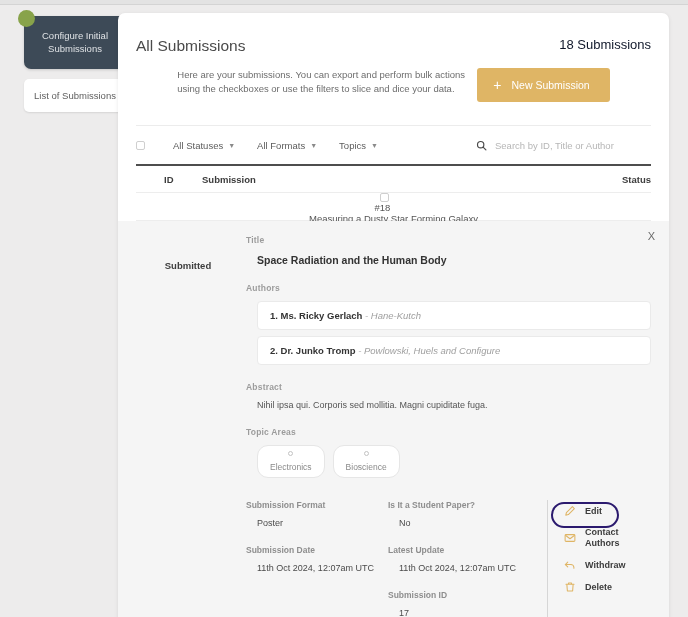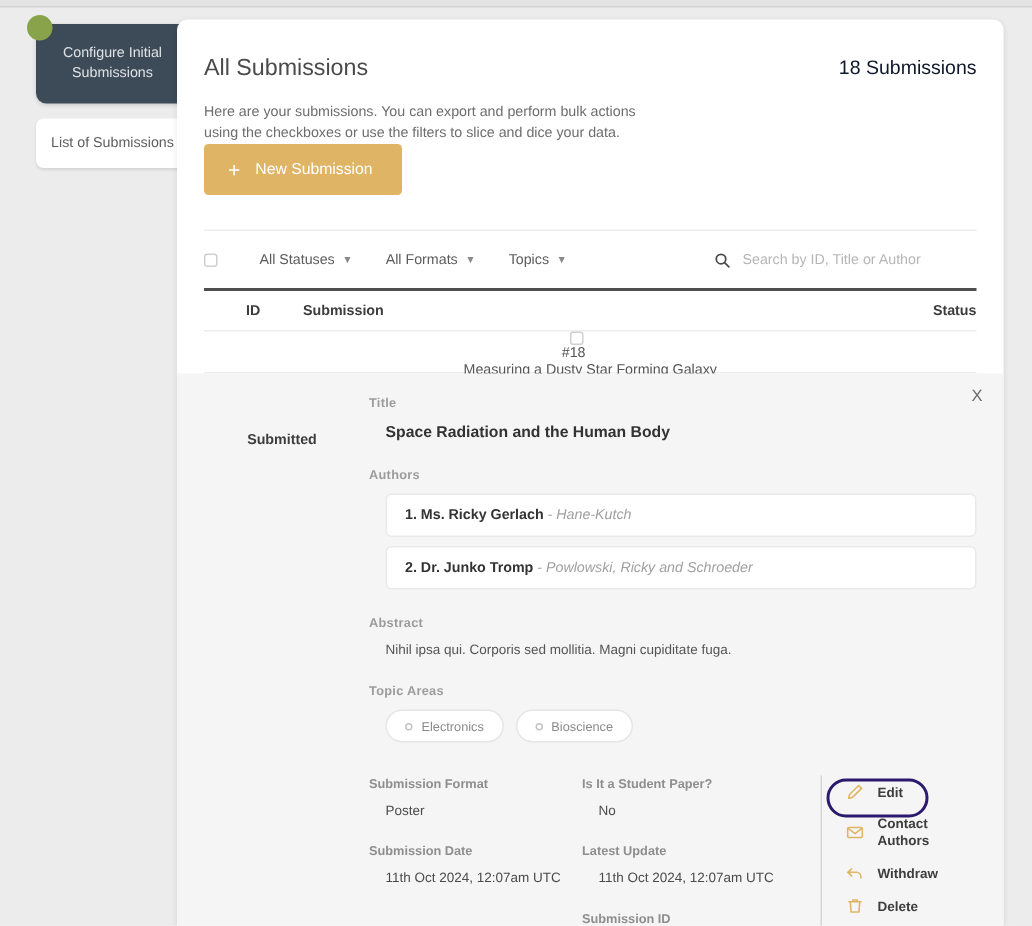--- a/index.html
+++ b/index.html
@@ -61,21 +61,20 @@
   .hdr-row {
     display: flex; align-items: flex-start; justify-content: space-between;
     padding-top: 24px;
   }
   .page-title { font-size: 15.5px; color: #4a4a4a; font-weight: 400; }
   .count { font-size: 13px; color: #0f172a; }
 
   .sub-row {
     display: flex; align-items: flex-start; justify-content: center;
     margin-top: 13px;
-    flex-direction: column;
   }
   .intro { font-size: 9.5px; color: #6d6d6d; line-height: 14px; width: 300px; }
   .btn-primary {
     background: #dfb565; color: #ffffff;
     font-size: 10.5px;
     border: none; border-radius: 3px;
     padding: 10px 20px 10px 16px;
     display: inline-flex; align-items: center; gap: 10px;
     cursor: pointer; white-space: nowrap;
   }
@@ -155,21 +154,21 @@
   .author-box b { font-weight: bold; }
   .author-box i { color: #a0a0a0; font-style: italic; font-weight: normal; }
 
   .sect { margin-top: 17px; }
   .abstract-text { font-size: 9px; color: #555; margin: 8px 0 0 11px; }
 
   .pills { margin: 8px 0 0 11px; display: flex; gap: 8px; }
   .pill {
     background: #ffffff; border: 1px solid #e6e6e6; border-radius: 11px;
     font-size: 8.5px; color: #8a8a8a;
-    padding: 5px 12px; display: inline-flex; align-items: center; gap: 6px;
+    padding: 5px 12px; display: inline-flex; align-items: center; gap: 6px; flex-direction: column;
   }
   .pill-dot {
     width: 5px; height: 5px; border-radius: 50%;
     border: 1px solid #c3c3c3; background: transparent; flex: none;
   }
 
   
   .meta-wrap { display: flex; margin-top: 22px; }
   .meta-col { width: 142px; flex: none; }
   .meta-col.c2 { width: 145px; }
@@ -289,21 +288,21 @@
 
           <div class="sect">
             <div class="flabel">Authors</div>
             <div class="authors">
               <div class="author-box">
                 <b>1. Ms. Ricky Gerlach</b>
                 <i>- Hane-Kutch</i>
               </div>
               <div class="author-box">
                 <b>2. Dr. Junko Tromp</b>
-                <i>- Powlowski, Ricky and Schroeder</i>
+                <i>- Powlowski, Huels and Configure</i>
               </div>
             </div>
           </div>
 
           <div class="sect">
             <div class="flabel">Abstract</div>
             <div class="abstract-text">Nihil ipsa qui. Corporis sed mollitia. Magni cupiditate fuga.</div>
           </div>
 
           <div class="sect">

